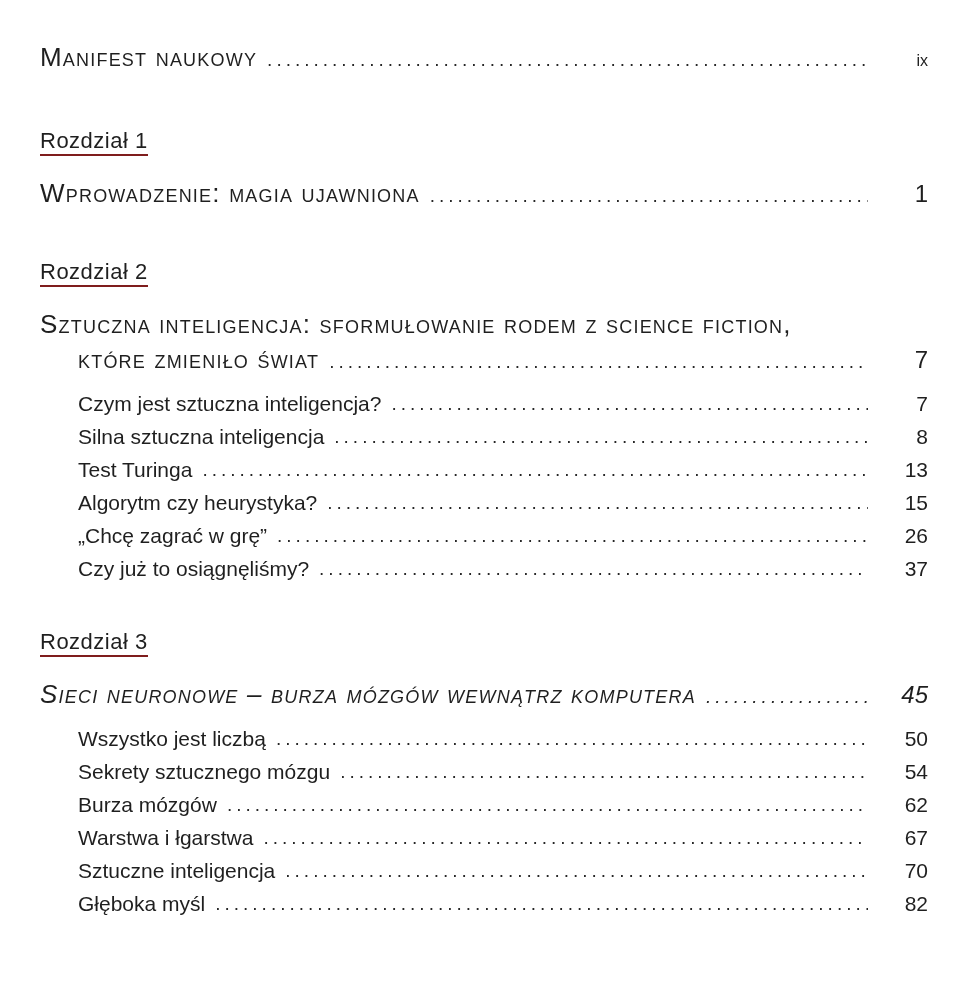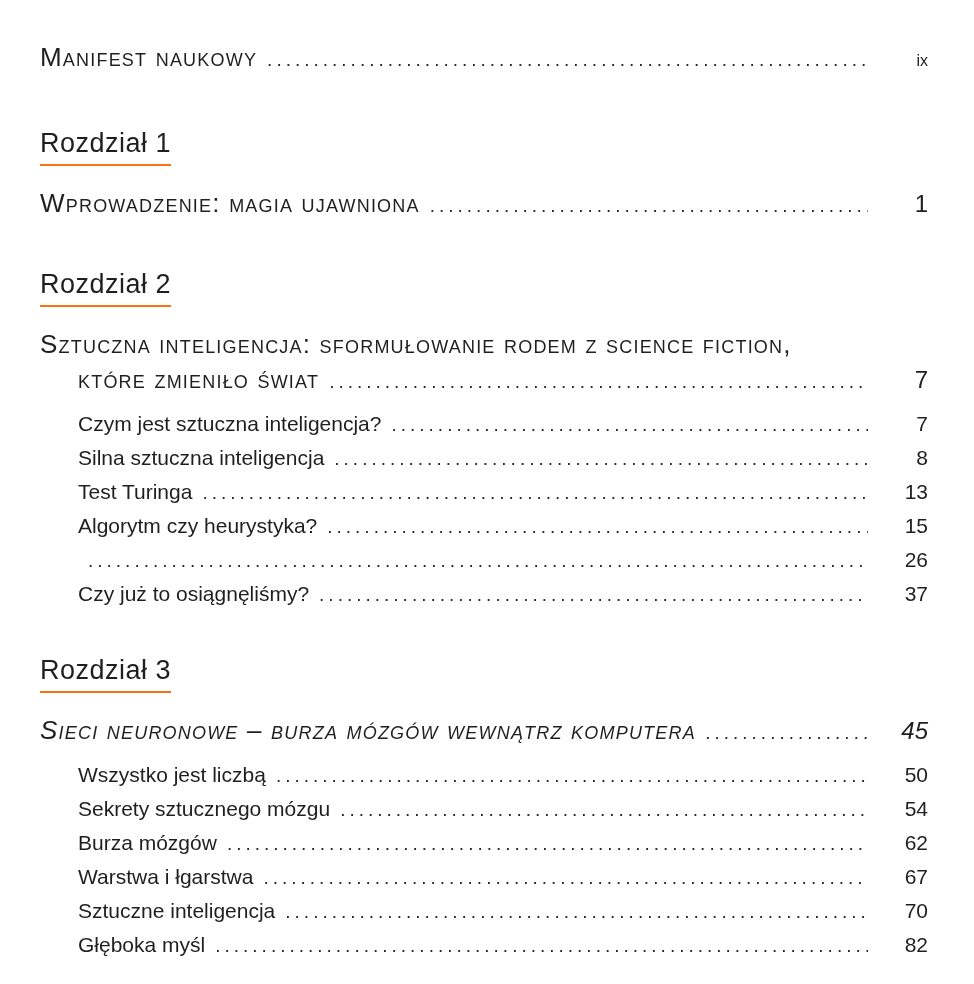--- a/index.html
+++ b/index.html
@@ -43,35 +43,34 @@
   .row.main .pg { font-size: 24px; }
 
   .fm-row { line-height: 34px; }
   .fm-row .pg { font-size: 16px; }
 
   
   .chapter { margin-top: 46px; }
   .label-wrap { margin: 0 0 20px 0; }
   .chapter-label {
     display: inline-block;
-    font-size: 27px;
+    font-size: 22px;
     letter-spacing: 0.5px;
-    border-bottom: 2px solid #f97316;
-    padding-bottom: 5px;
+    border-bottom: 2px solid #7f1d1d;
   }
   .title-line1 {
     line-height: 35px;
     margin-top: 18px;
     white-space: nowrap;
   }
   .indent { padding-left: 38px; }
 
   
   .subs { margin-top: 8px; padding-left: 38px; }
-  .sub-row { line-height: 33px; font-size: 21px; }
+  .sub-row { line-height: 33px; font-size: 21px; align-items: center; }
   .c1 { margin-top: 50px; }
   .c3 { margin-top: 44px; }
 </style>
 </head>
 <body>
 
 <div class="page">
 
   <div class="row fm-row">
     <span class="t smallcaps">Manifest naukowy</span>
@@ -115,20 +114,21 @@
         <span class="t">Test Turinga</span>
         <span class="dots"></span>
         <span class="pg">13</span>
       </div>
       <div class="row sub-row">
         <span class="t">Algorytm czy heurystyka?</span>
         <span class="dots"></span>
         <span class="pg">15</span>
       </div>
       <div class="row sub-row">
+        <span class="t">„Chcę zagrać w grę”</span>
         <span class="dots"></span>
         <span class="pg">26</span>
       </div>
       <div class="row sub-row">
         <span class="t">Czy już to osiągnęliśmy?</span>
         <span class="dots"></span>
         <span class="pg">37</span>
       </div>
     </div>
   </section>

